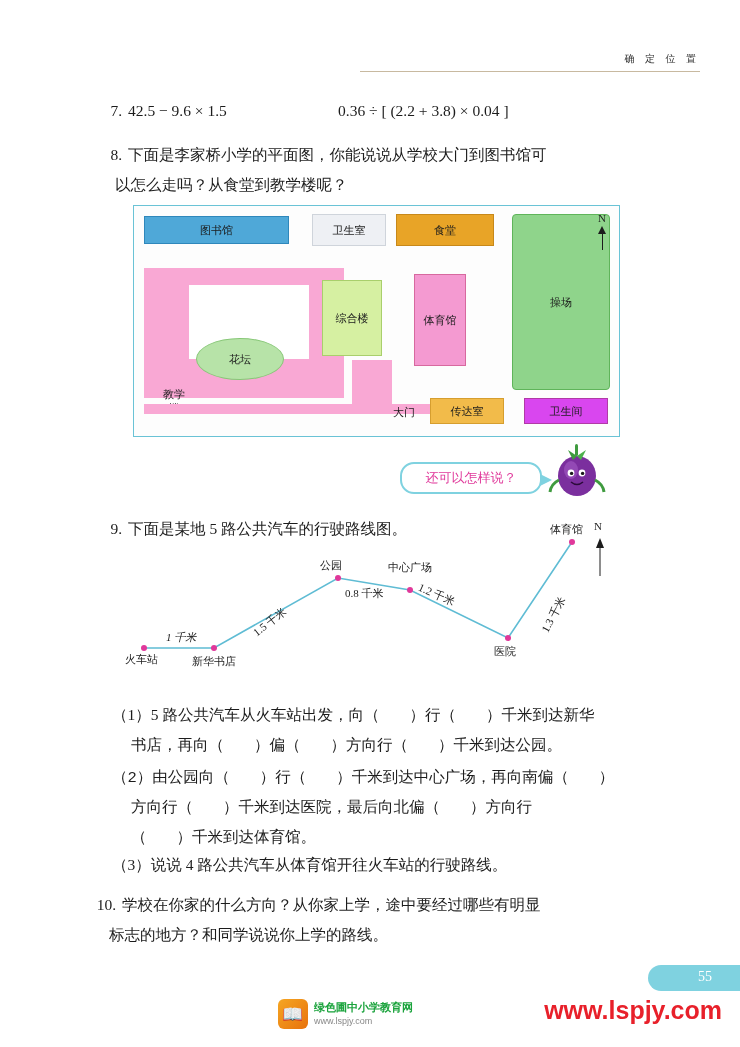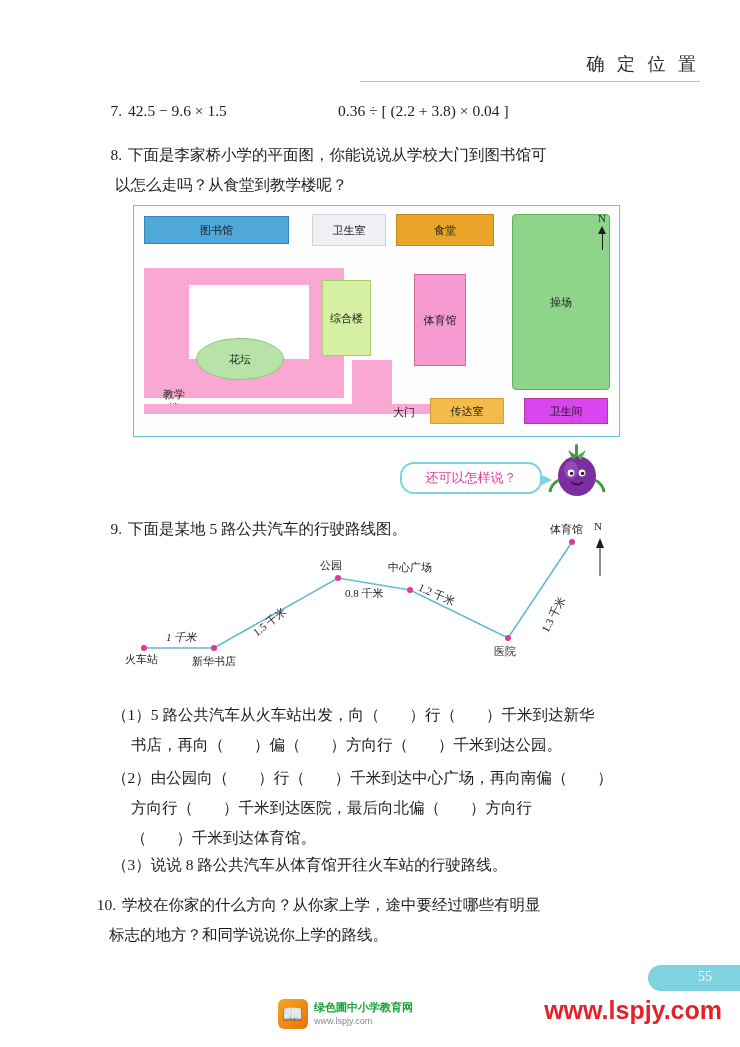--- a/index.html
+++ b/index.html
@@ -22,21 +22,21 @@
 
   
   .header {
     position: absolute;
     top: 52px;
     right: 40px;
     width: 340px;
     text-align: right;
   }
   .header-title {
-    font-size: 18px;
+    font-size: 10px;
     letter-spacing: 4px;
     color: #2b2b2b;
   }
   .header-rule {
     margin-top: 5px;
     border-bottom: 1px solid #c8b9a0;
     width: 100%;
   }
 
   
@@ -83,21 +83,21 @@
     justify-content: center;
     font-size: 11px;
     color: #1c1c1c;
     text-align: center;
     line-height: 14px;
   }
   .b-library   { left: 10px;  top: 10px;  width: 145px; height: 28px; background: #4fa8d8; border:1px solid #2f87bb; color:#1b1b1b;}
   .b-clinic    { left: 178px; top: 8px;   width: 74px;  height: 32px; background: #eef0f4; border:1px solid #cfd4db;}
   .b-canteen   { left: 262px; top: 8px;   width: 98px;  height: 32px; background: #e8a427; border:1px solid #c7881a;}
   .b-playground{ left: 378px; top: 8px;   width: 98px;  height: 176px; background: #8fd48b; border:1px solid #5fb45a; border-radius: 4px;}
-  .b-complex   { left: 188px; top: 74px;  width: 49px;  height: 76px; background: #d6f0a2; border:1px solid #a9cf6c;}
+  .b-complex   { left: 188px; top: 74px;  width: 60px;  height: 76px; background: #d6f0a2; border:1px solid #a9cf6c;}
   .b-gym       { left: 280px; top: 68px;  width: 52px;  height: 92px; background: #f49ad1; border:1px solid #d7699f;}
   .b-flower    { left: 62px;  top: 132px; width: 88px;  height: 42px; background: #b7e3a8; border:1px solid #87c777; border-radius: 50%/50%;}
   .b-teaching  { left: 10px;  top: 62px;  width: 200px; height: 130px; background: #f9a8d4; border:1px solid #f9a8d4;}
   .b-teaching-inner {
     position: absolute; left: 44px; top: 16px; width: 120px; height: 74px;
     background: #ffffff;
   }
   .teach-label { position:absolute; left: 18px; top: 118px; width: 22px; font-size: 11px; line-height: 14px; text-align:center; }
   .b-gate      { left: 248px; top: 194px; width: 44px;  height: 24px; background: transparent; }
   .b-recv      { left: 296px; top: 192px; width: 74px;  height: 26px; background: #f2bb4a; border:1px solid #d69e2f;}
@@ -179,21 +179,21 @@
     font-size: 11px;
     color: #1c1c1c;
     white-space: nowrap;
   }
   .rlabel.rot1 { transform: rotate(-38deg); transform-origin: left top; }
   .rlabel.rot2 { transform: rotate(24deg);  transform-origin: left top; }
   .rlabel.rot3 { transform: rotate(-62deg); transform-origin: left top; }
 
   
   #q91 { top: 700px; left: 112px; width: 580px; }
-  #q92 { top: 763px; left: 112px; width: 580px; }
+  #q92 { top: 763px; left: 112px; width: 580px; font-family: Liberation Mono, monospace; }
   #q93 { top: 850px; left: 112px; width: 580px; }
   #ex10 { top: 890px; left: 90px; width: 590px; }
 
   .blank {
     display: inline-block;
     min-width: 30px;
     text-align: center;
     color: #e0389a;
   }
 
@@ -340,21 +340,21 @@
     <span class="indent"><span>书店，再向（</span><span class="blank">&nbsp;&nbsp;&nbsp;</span><span>）偏（</span><span class="blank">&nbsp;&nbsp;&nbsp;</span><span>）方向行（</span><span class="blank">&nbsp;&nbsp;&nbsp;</span><span>）千米到达公园。</span></span>
   </div>
 
   <div class="q" id="q92">
     <span>（2）</span><span>由公园向（</span><span class="blank">&nbsp;&nbsp;&nbsp;</span><span>）行（</span><span class="blank">&nbsp;&nbsp;&nbsp;</span><span>）千米到达中心广场，再向南偏（</span><span class="blank">&nbsp;&nbsp;&nbsp;</span><span>）</span>
     <span class="indent"><span>方向行（</span><span class="blank">&nbsp;&nbsp;&nbsp;</span><span>）千米到达医院，最后向北偏（</span><span class="blank">&nbsp;&nbsp;&nbsp;</span><span>）方向行</span></span>
     <span class="indent"><span>（</span><span class="blank">&nbsp;&nbsp;&nbsp;</span><span>）千米到达体育馆。</span></span>
   </div>
 
   <div class="q" id="q93">
-    <span>（3）</span><span>说说 8 路公共汽车从体育馆开往火车站的行驶路线。</span>
+    <span>（3）</span><span>说说 4 路公共汽车从体育馆开往火车站的行驶路线。</span>
   </div>
 
   <div class="q" id="ex10">
     <span class="qnum">10.</span><span>学校在你家的什么方向？从你家上学，途中要经过哪些有明显</span>
     <span class="indent">标志的地方？和同学说说你上学的路线。</span>
   </div>
 
   <div class="page-no-bg"></div>
   <div class="page-no">55</div>
 

